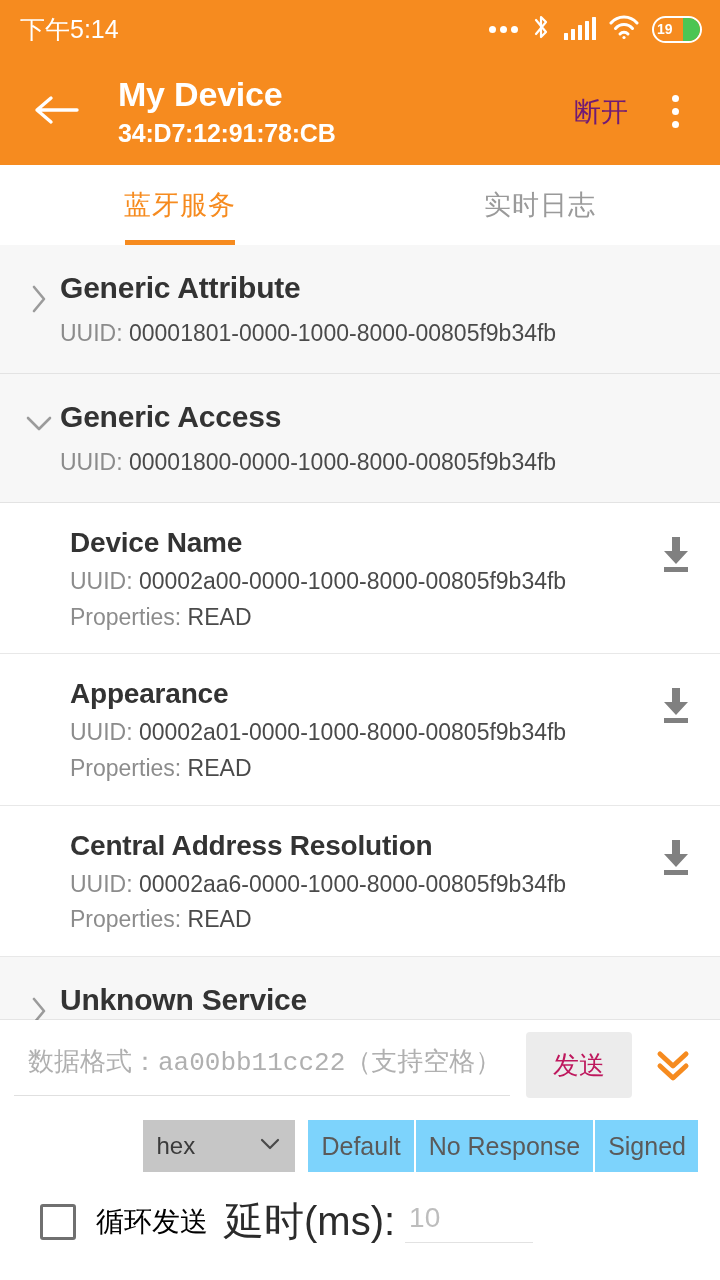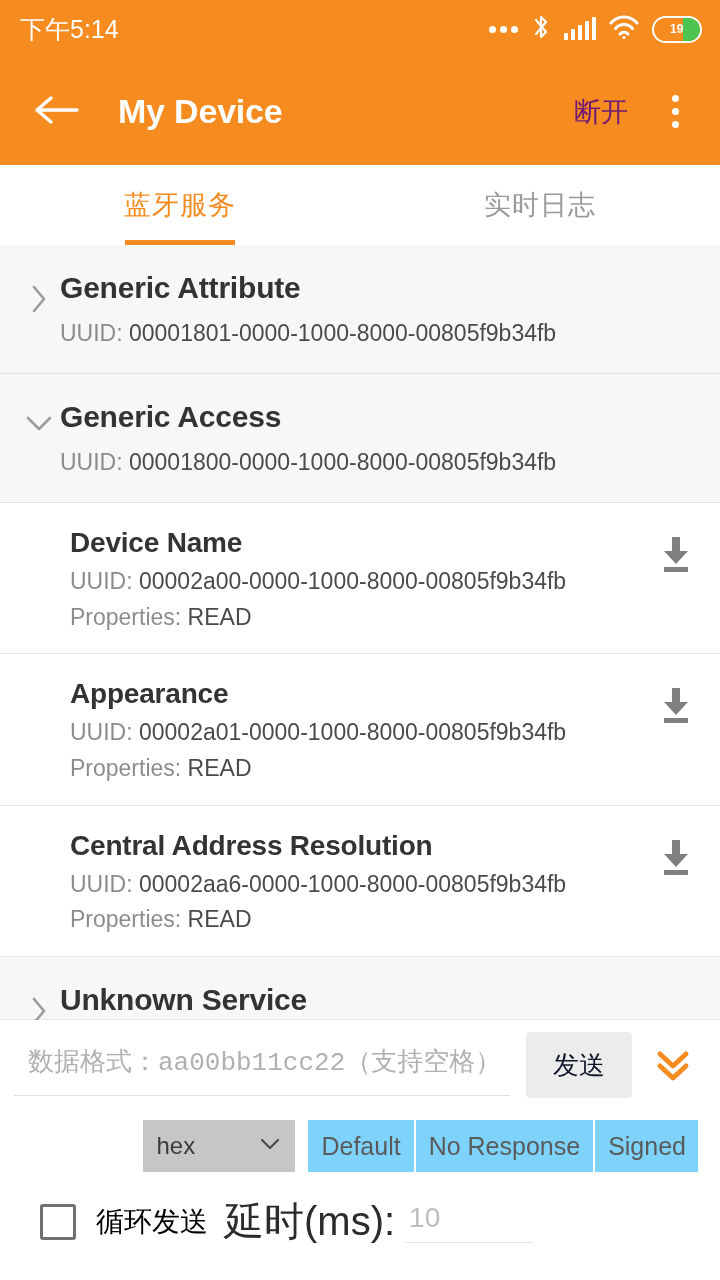--- a/index.html
+++ b/index.html
@@ -80,23 +80,23 @@
     position: absolute;
     right: 0; top: 0; bottom: 0;
     width: 17px;
     background: #4CC553;
     border-radius: 0 11px 11px 0;
   }
   .battery .lvl {
     position: relative;
     z-index: 2;
     color: #ffffff;
-    font-size: 12px;
+    font-size: 14px;
     font-weight: bold;
-    padding-left: 16px;
+    padding-left: 3px;
     line-height: 1;
   }
 
   
   .appbar {
     height: 107px;
     background: #F68B1F;
     display: flex;
     align-items: center;
     padding: 0 22px 0 28px;
@@ -310,21 +310,21 @@
     box-sizing: border-box;
   }
   .data-input::placeholder { color: #b0b0b0; }
   .send-btn {
     flex: 0 0 auto;
     width: 106px;
     height: 66px;
     background: #ececec;
     border: none;
     border-radius: 4px;
-    color: #0f172a;
+    color: #be185d;
     font-size: 26px;
     font-family: inherit;
     cursor: pointer;
   }
   .expand-btn {
     flex: 0 0 auto;
     width: 66px;
     height: 66px;
     display: flex;
     align-items: center;
@@ -456,20 +456,21 @@
   <div class="appbar">
     <div class="back-btn">
       <span>
         <svg width="46" height="34" viewBox="0 0 46 34">
           <path d="M18 5 L4 17 L18 29 M4 17 L44 17" fill="none" stroke="#ffffff" stroke-width="3.4" stroke-linecap="round" stroke-linejoin="round"></path>
         </svg>
       </span>
     </div>
     <div class="titles">
       <div class="title-main">My Device</div>
+      <div class="title-sub">34:D7:12:91:78:CB</div>
     </div>
     <div class="action-text">断开</div>
     <div class="overflow-btn">
         <i></i>
         <i></i>
         <i></i>
       </div>
   </div>
 
   <div class="tabs">

